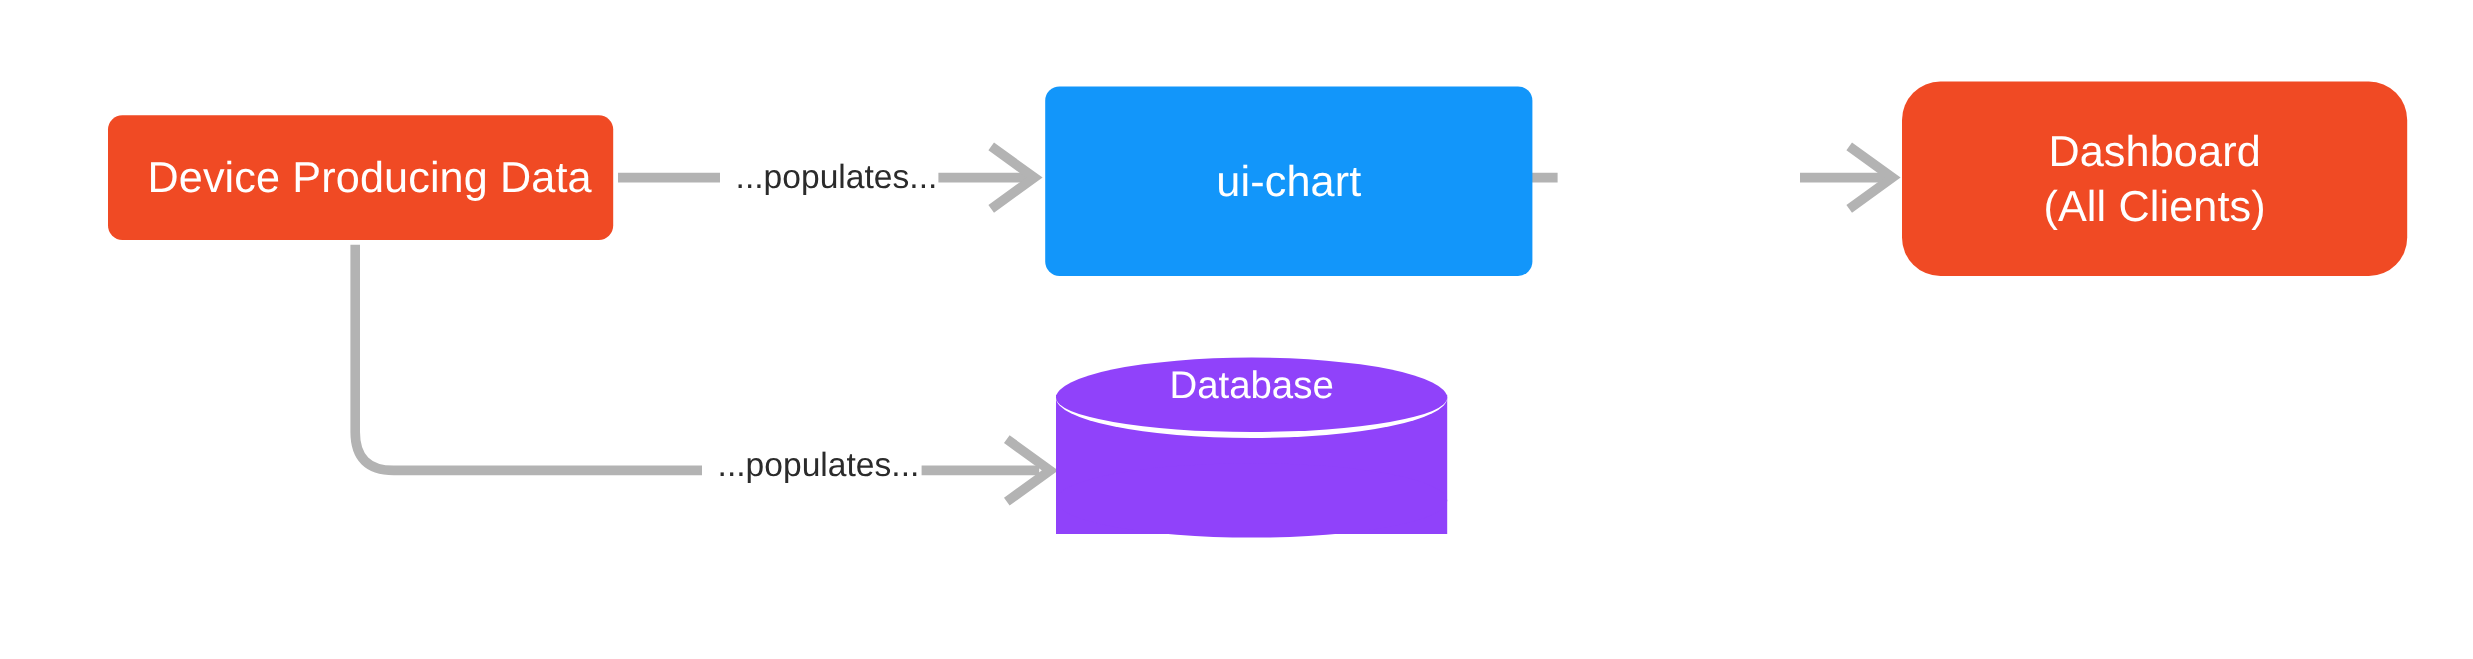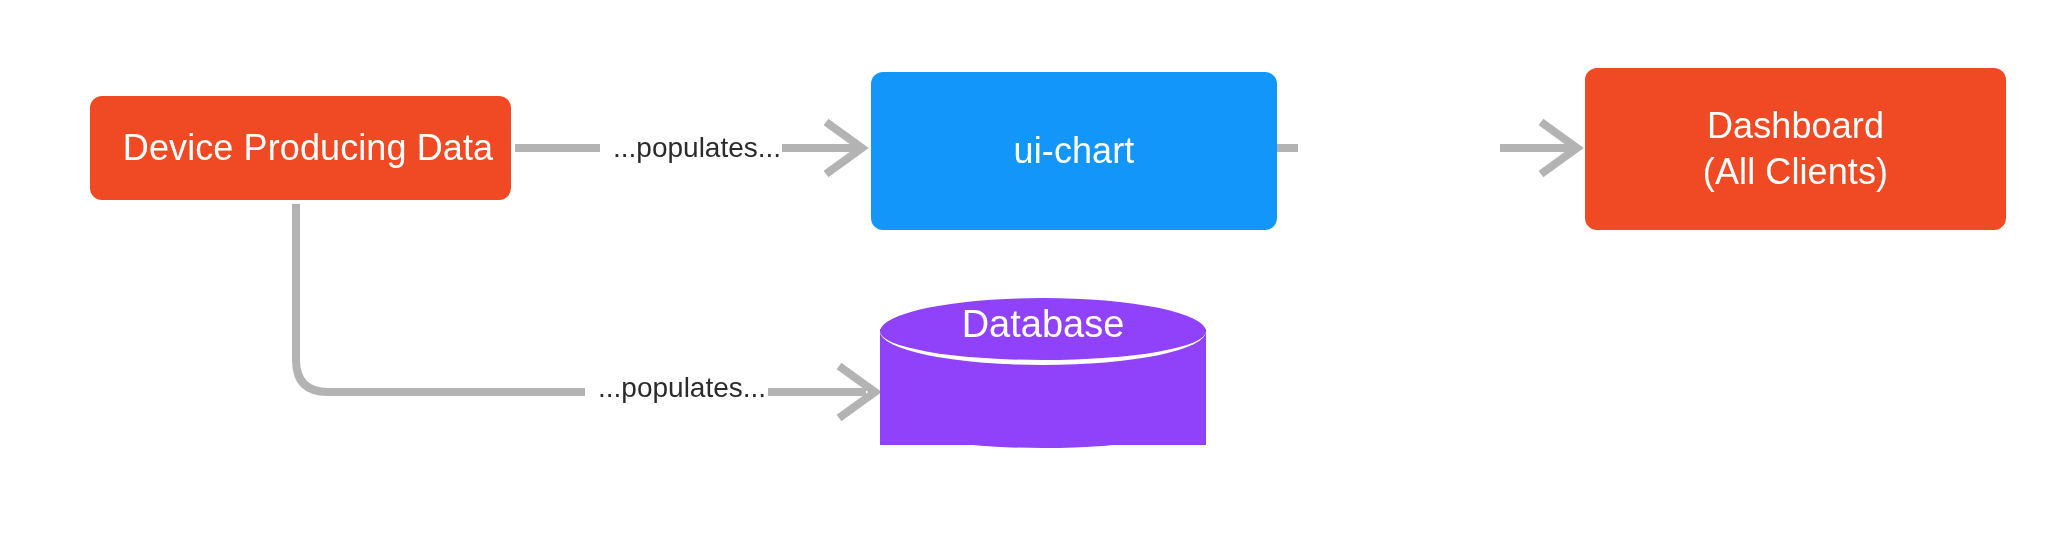--- a/index.html
+++ b/index.html
@@ -46,21 +46,21 @@
     font-family: "Liberation Sans", sans-serif;
   }
   
   #node-device {
     left: 90px;  top: 96px;  width: 421px;  height: 104px;
   }
   #node-uichart {
     left: 871px; top: 72px;  width: 406px;  height: 158px; align-items: center;
   }
   #node-dashboard {
-    left: 1585px; top: 68px; width: 421px;  height: 162px;
+    left: 1585px; top: 68px; width: 421px;  height: 162px; border-radius: 32px;
   }
   
   #node-database {
     left: 880px; top: 298px; width: 326px; height: 179px;
     display: block;
   }
   .cyl-wrap {
     position: relative;
     width: 100%;
     height: 100%;
@@ -90,21 +90,21 @@
     border-bottom: 5px solid #ffffff;
     box-sizing: content-box;
   }
   .cyl-label {
     position: absolute;
     left: 0;
     top: 4px;
     width: 100%;
     text-align: center;
     color: #ffffff;
-    font-size: 38px;
+    font-size: 32px;
     line-height: 1.2;
     z-index: 5;
     font-family: "Liberation Sans", sans-serif;
   }
   
   .edge-label {
     position: absolute;
     color: #2b2b2b;
     font-size: 28px;
     line-height: 1;

